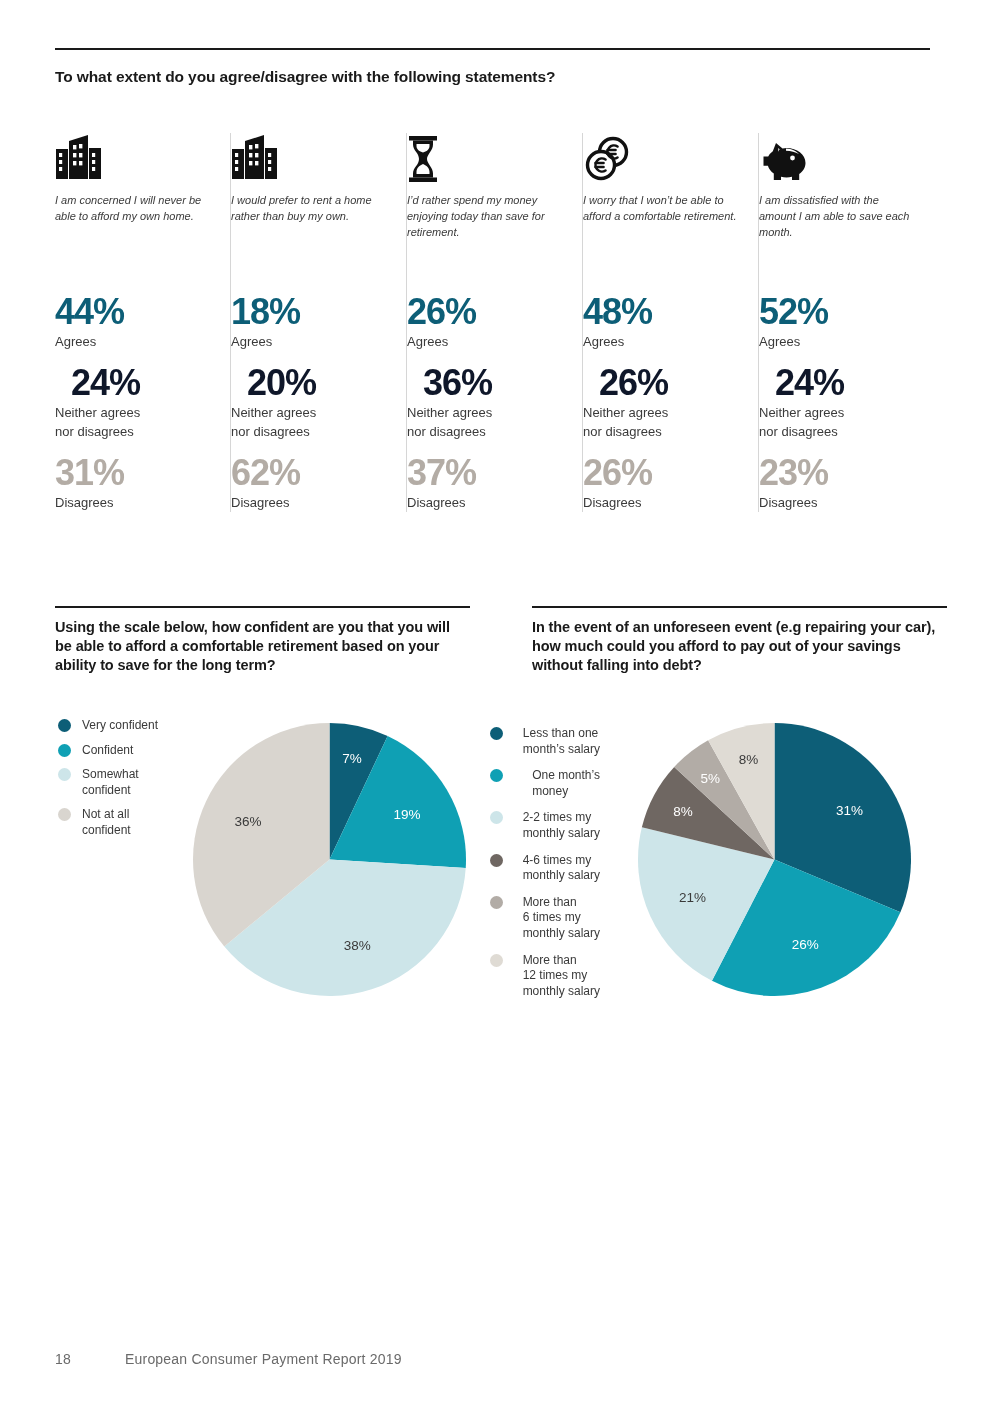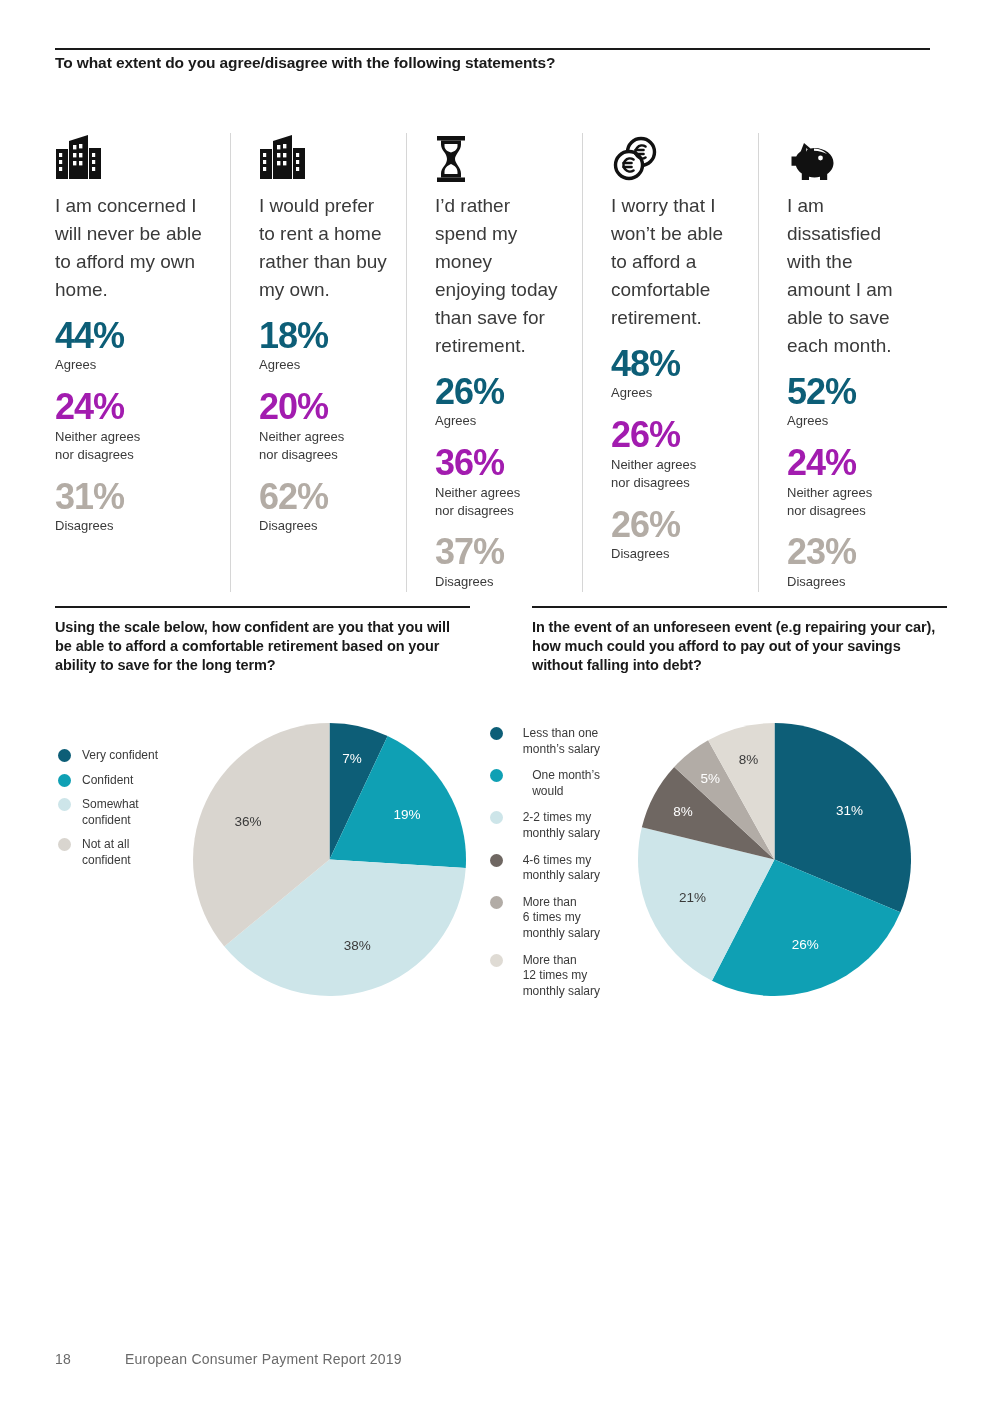--- a/index.html
+++ b/index.html
@@ -25,64 +25,64 @@
   }
   .rule-top {
     height: 0;
     border-top: 2px solid #1a1a1a;
     width: 100%;
   }
   .section-heading {
     font-size: 15.5px;
     font-weight: bold;
     letter-spacing: -0.1px;
-    margin-top: 3px;
+    margin-top: 17px;
     color: #1a1a1a;
     line-height: 1.25;
   }
 
   #statement-columns {
     position: absolute;
     left: 55px;
     top: 133px;
     width: 880px;
     display: flex;
   }
   .statement-col {
     width: 175px;
     padding-right: 18px;
     box-sizing: border-box;
     position: relative;
   }
   .statement-col + .statement-col {
     border-left: 1px solid #d6d6d6;
-    padding-left: 28px;
     width: 176px;
   }
   .stmt-icon {
     height: 50px;
     display: flex;
     align-items: flex-end;
     margin-bottom: 9px;
   }
   .stmt-text {
-    font-size: 19px;
+    font-size: 11px;
     line-height: 1.47;
     color: #3a3a3a;
     min-height: 88px;
+    font-style: italic;
   }
   .stat-block { margin-top: 13px; }
   .stat-num {
     font-size: 36px;
     font-weight: bold;
     letter-spacing: -1px;
     line-height: 1.05;
   }
   .stat-num.agree    { color: #0d5e77; }
-  .stat-num.neither  { color: #a21caf; }
+  .stat-num.neither  { color: #0f172a; margin-left: 16px; }
   .stat-num.disagree { color: #b3aca5; }
   .stat-label {
     font-size: 13px;
     line-height: 1.42;
     color: #3a3a3a;
     margin-top: 2px;
   }
 
   
   .panel {
@@ -100,21 +100,21 @@
     line-height: 1.32;
     color: #1a1a1a;
   }
 
   .legend {
     position: absolute;
     font-size: 12px;
     line-height: 1.3;
     color: #3a3a3a;
   }
-  #legend-confidence { left: 58px; top: 748px; width: 130px; }
+  #legend-confidence { left: 58px; top: 718px; width: 130px; }
   #legend-unforeseen { left: 490px; top: 726px; width: 110px; }
   .legend-item {
     display: flex;
     align-items: flex-start;
     margin-bottom: 9px;
   }
   #legend-unforeseen .legend-item { margin-bottom: 11px; justify-content: space-between; }
   .legend-dot {
     width: 13px;
     height: 13px;
@@ -364,21 +364,21 @@
 
 <div class="legend" id="legend-unforeseen">
     <div class="legend-item">
       <span class="legend-dot" style="background: rgb(13, 94, 119);"></span>
       <span class="legend-label">Less than one
 month’s salary</span>
     </div>
     <div class="legend-item">
       <span class="legend-dot" style="background: rgb(15, 160, 180);"></span>
       <span class="legend-label">One month’s
-would</span>
+money</span>
     </div>
     <div class="legend-item">
       <span class="legend-dot" style="background: rgb(205, 229, 233);"></span>
       <span class="legend-label">2-2 times my
 monthly salary</span>
     </div>
     <div class="legend-item">
       <span class="legend-dot" style="background: rgb(111, 103, 98);"></span>
       <span class="legend-label">4-6 times my
 monthly salary</span>

